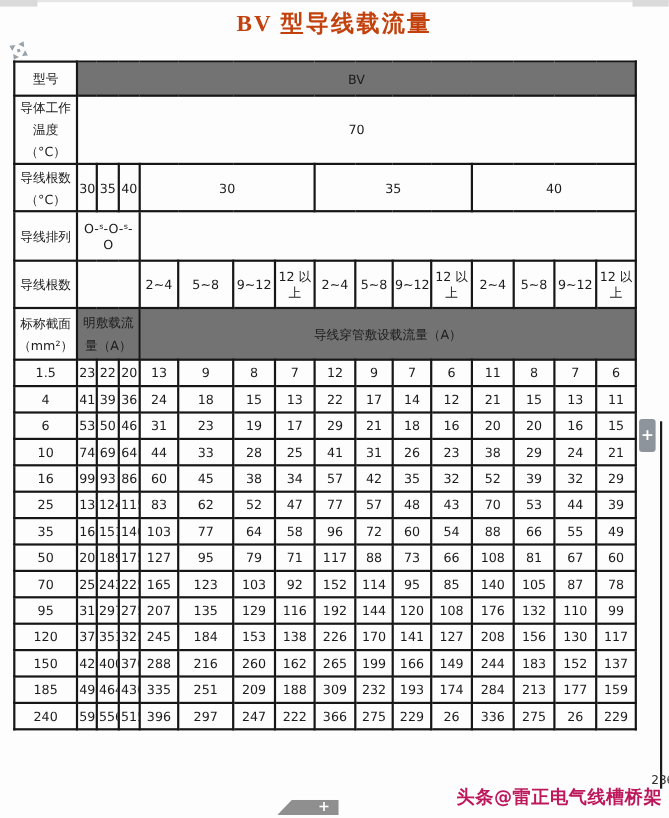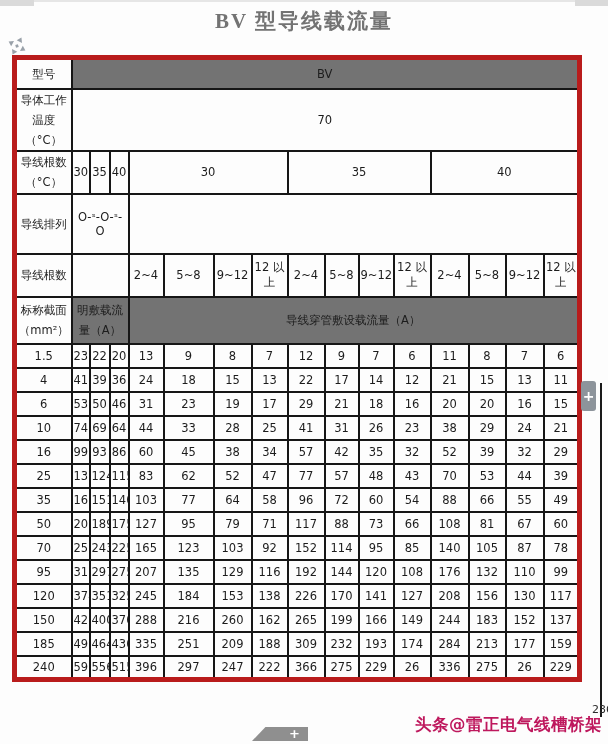--- a/index.html
+++ b/index.html
@@ -13,49 +13,49 @@
   }
   .top-strip { position:absolute; left:0; top:0; width:608px; height:2px; background:#e6e6e6; }
   .top-cap-left { position:absolute; left:0; top:0; width:34px; height:6px; background:#dadada; }
   .top-cap-right { position:absolute; left:575px; top:0; width:33px; height:6px; background:#dadada; }
 
   .doc-title {
     position:absolute; left:0; top:7px; width:608px;
     text-align:center;
     font-family:"Liberation Serif","DejaVu Serif",serif;
     font-weight:bold; font-size:21px; letter-spacing:2px;
-    color:#737373;
+    color:#c2410c;
   }
 
   .move-handle { position:absolute; left:7px; top:36px; width:20px; height:20px; cursor:move; }
 
   .cap-table {
     position:absolute; left:12px; top:55px;
     width:565px;
     border-collapse:collapse; table-layout:fixed;
-    border:5px solid #b91c1c;
+    border:2px solid #b91c1c;
     background:#fdfdfd;
   }
   .cap-table td {
     border:2px solid #161616;
     text-align:center; vertical-align:middle;
     font-size:11.5px; color:#1c1c1c;
     padding:0 1px; overflow:hidden;
     font-family:"DejaVu Sans","Liberation Sans",sans-serif;
   }
   .label-col { font-size:12px; line-height:1.75; padding:2px 3px; }
   .gray { background:#737373; }
   .sym-cell { font-size:10px; letter-spacing:0; }
   .hdr-cn { font-size:12px; line-height:1.8; }
 
   tr.r-model  td { height:31px; }
   tr.r-volt   td { height:43px; }
   tr.r-ctemp  td { height:61px; }
   tr.r-atemp  td { height:43px; }
-  tr.r-arr    td { height:60px; }
+  tr.r-arr    td { height:45px; }
   tr.r-count  td { height:43px; }
   tr.r-sect   td { height:47px; }
   tr.body-row td { height:24px; }
 
   .right-plus-handle {
     position:absolute; left:581px; top:381px; width:15px; height:30px;
     background:#8d949b; border-radius:3px;
     color:#ffffff; font-weight:bold; font-size:14px;
     display:flex; align-items:center; justify-content:center;
     cursor:pointer;

